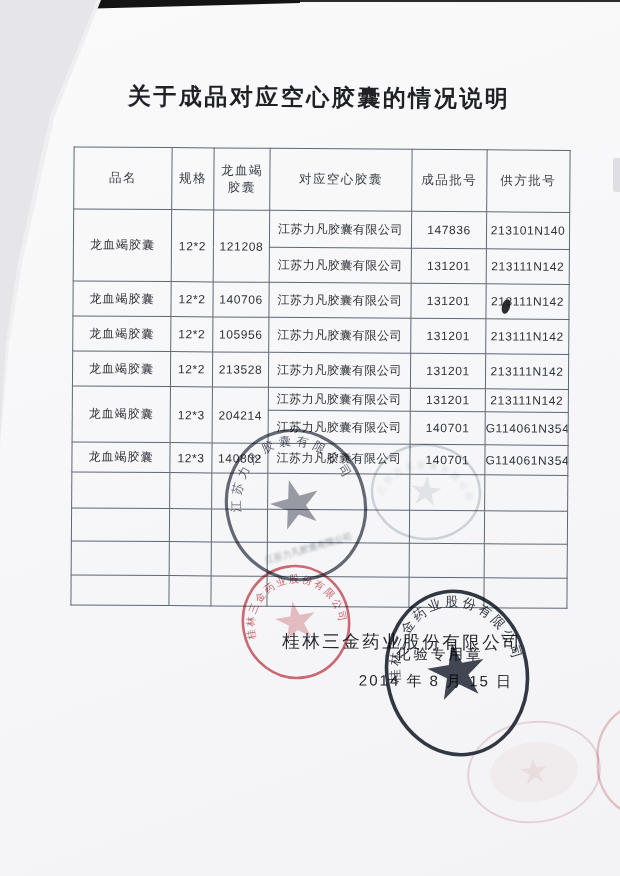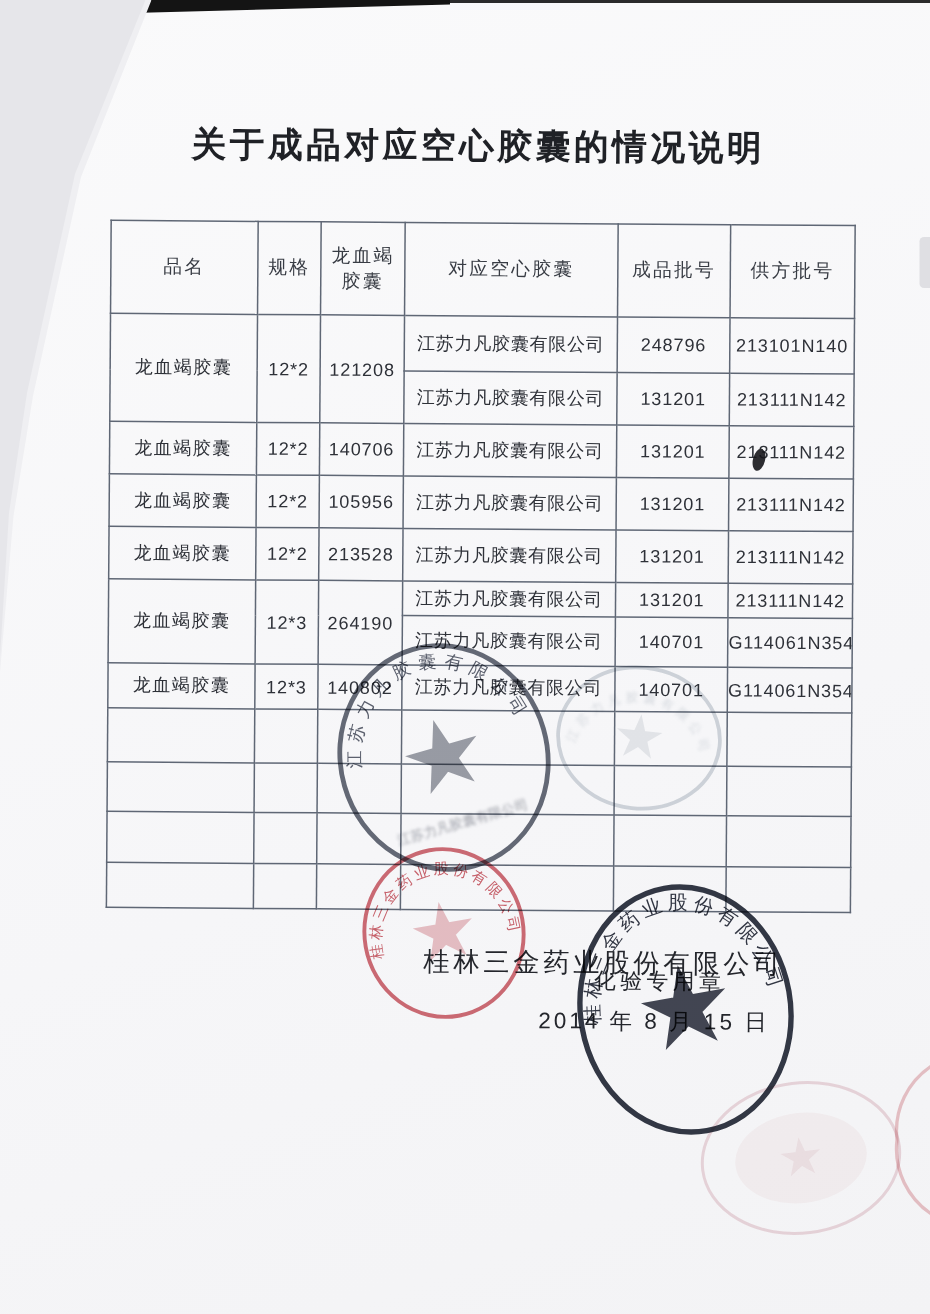--- a/index.html
+++ b/index.html
@@ -73,21 +73,21 @@
           <th>成品批号</th>
           <th>供方批号</th>
         </tr>
       </thead>
       <tbody>
         <tr style="height:37px;">
           <td class="name" rowspan="2">龙血竭胶囊</td>
           <td class="num" rowspan="2">12*2</td>
           <td class="num" rowspan="2">121208</td>
           <td class="supplier">江苏力凡胶囊有限公司</td>
-          <td class="num">248796</td>
+          <td class="num">147836</td>
           <td class="num">213101N140</td>
         </tr>
         <tr style="height:35px;">
           <td class="supplier">江苏力凡胶囊有限公司</td>
           <td class="num">131201</td>
           <td class="num">213111N142</td>
         </tr>
         <tr style="height:35px;">
           <td class="name">龙血竭胶囊</td>
           <td class="num">12*2</td>
@@ -108,21 +108,21 @@
           <td class="name">龙血竭胶囊</td>
           <td class="num">12*2</td>
           <td class="num">213528</td>
           <td class="supplier">江苏力凡胶囊有限公司</td>
           <td class="num">131201</td>
           <td class="num">213111N142</td>
         </tr>
         <tr style="height:23px;">
           <td class="name" rowspan="2">龙血竭胶囊</td>
           <td class="num" rowspan="2">12*3</td>
-          <td class="num" rowspan="2">264190</td>
+          <td class="num" rowspan="2">204214</td>
           <td class="supplier">江苏力凡胶囊有限公司</td>
           <td class="num">131201</td>
           <td class="num">213111N142</td>
         </tr>
         <tr style="height:33px;">
           <td class="supplier">江苏力凡胶囊有限公司</td>
           <td class="num">140701</td>
           <td class="num">G114061N354</td>
         </tr>
         <tr style="height:30px;">

